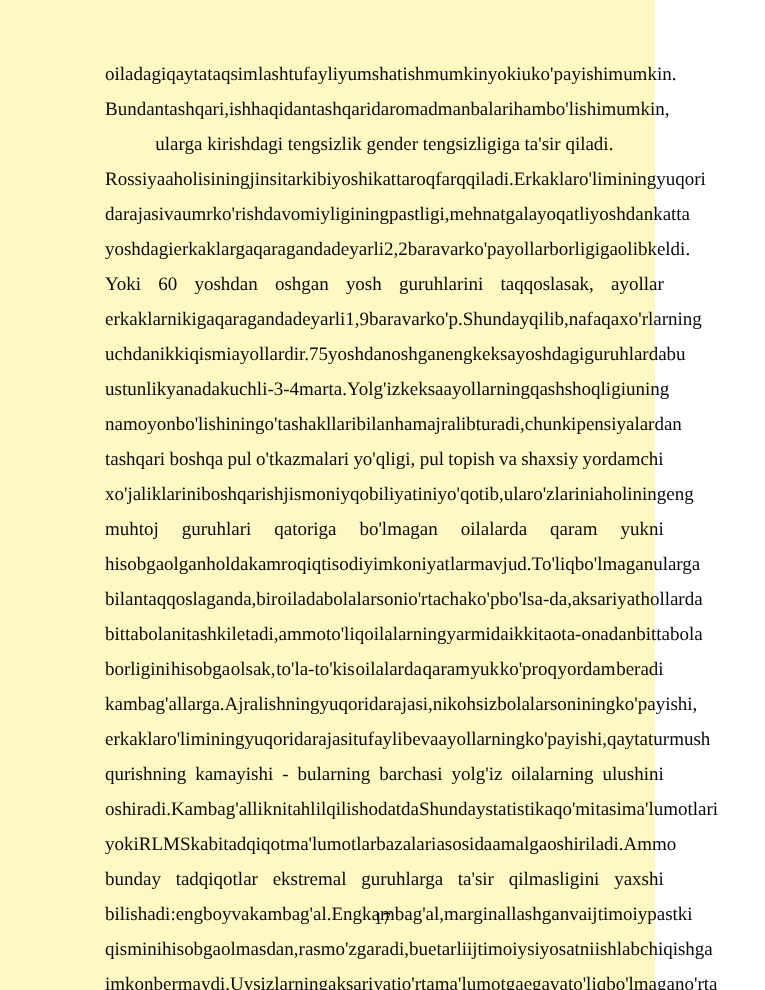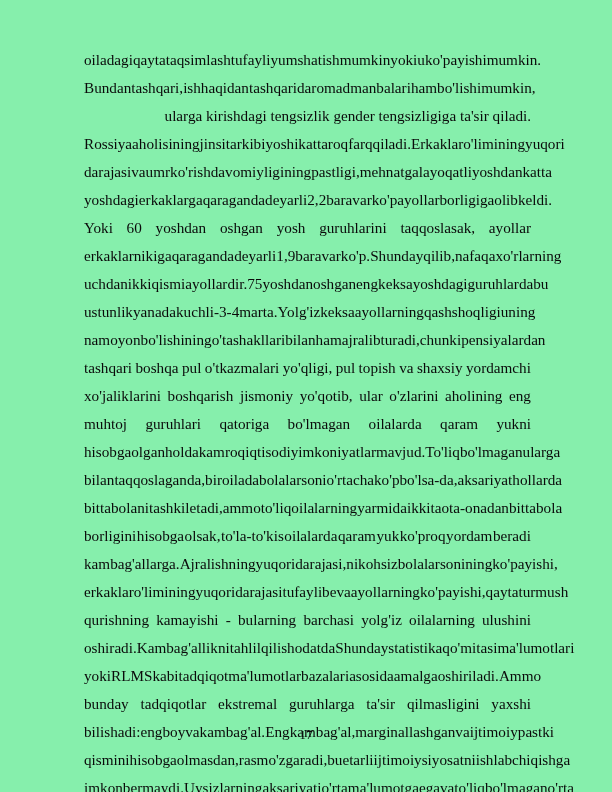--- a/index.html
+++ b/index.html
@@ -13,23 +13,23 @@
     font-family: "Liberation Serif", "DejaVu Serif", serif;
     color: #0a0a0a;
     position: relative;
     overflow: hidden;
     -webkit-font-smoothing: antialiased;
   }
   #page {
     position: absolute;
     left: 0;
     top: 0;
-    width: 612px;
+    width: 524px;
     height: 792px;
-    background: #86efac;
+    background: #fef9c3;
   }
   #text-body {
     position: absolute;
     left: 84px;
     top: 46px;
     width: 447px;
   }
   
   .ln {
     display: block;
@@ -45,21 +45,21 @@
     text-align: left;
     text-align-last: left;
   }
   
   .ln {
     display: flex;
     flex-direction: row;
     justify-content: space-between;
   }
   .ln.last {
-    justify-content: flex-end;
+    justify-content: center;
   }
   .ln > span.w {
     white-space: pre;
   }
   #page-number {
     position: absolute;
     left: 0;
     top: 727px;
     width: 612px;
     text-align: center;
@@ -207,20 +207,21 @@
         <span class="w">pul</span>
         <span class="w">topish</span>
         <span class="w">va</span>
         <span class="w">shaxsiy</span>
         <span class="w">yordamchi</span>
       </div>
       <div class="ln">
         <span class="w">xo'jaliklarini</span>
         <span class="w">boshqarish</span>
         <span class="w">jismoniy</span>
+        <span class="w">qobiliyatini</span>
         <span class="w">yo'qotib,</span>
         <span class="w">ular</span>
         <span class="w">o'zlarini</span>
         <span class="w">aholining</span>
         <span class="w">eng</span>
       </div>
       <div class="ln">
         <span class="w">muhtoj</span>
         <span class="w">guruhlari</span>
         <span class="w">qatoriga</span>

